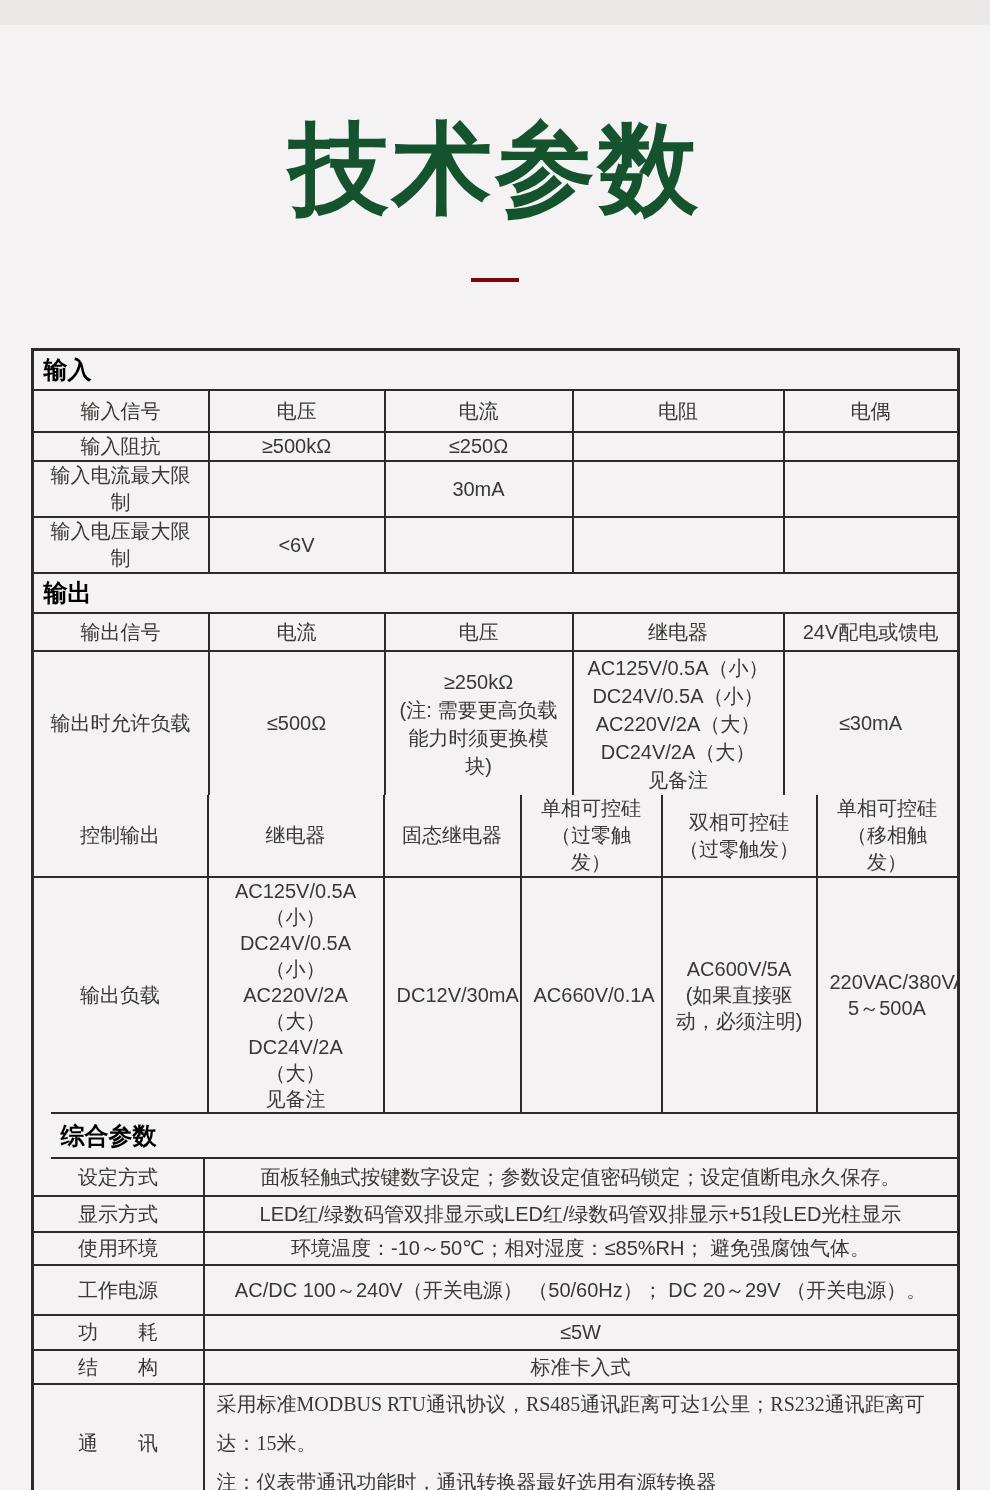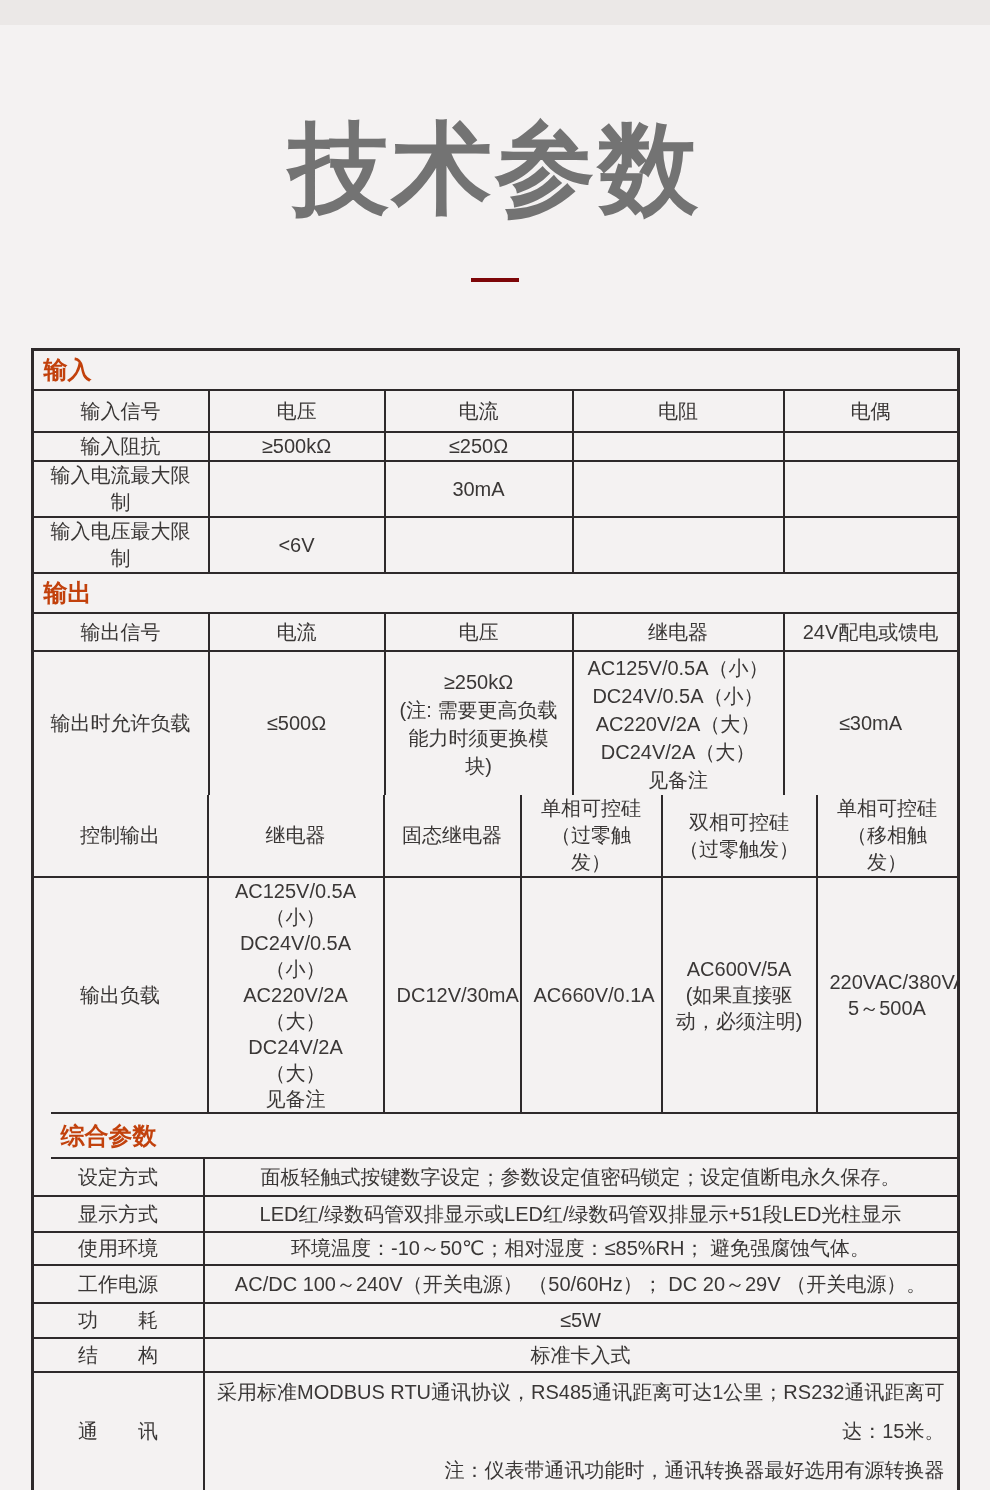--- a/index.html
+++ b/index.html
@@ -16,42 +16,42 @@
     width: 100%;
     background: #ebe8e7;
   }
   .page-title {
     margin: 93px 0 0 0;
     text-align: center;
     font-size: 100px;
     line-height: 1.0;
     font-weight: 900;
     letter-spacing: 3px;
-    color: #737373;
+    color: #14532d;
   }
   .title-divider {
     width: 48px;
     height: 4px;
     background: #7d0608;
     margin: 60px auto 0 auto;
   }
   .spec-wrap {
     width: 923px;
     margin: 66px auto 0 auto;
     border: 3px solid #2e2a2b;
     background: #f4f2f2;
   }
   .sec-header {
     height: 38px;
     display: flex;
     align-items: center;
     padding-left: 10px;
     font-size: 24px;
     font-weight: bold;
-    color: #c2410c;
+    color: #000000;
     border-top: 2px solid #2e2a2b;
     border-bottom: 2px solid #2e2a2b;
   }
   .spec-wrap > .sec-header:first-child { border-top: none; }
   .sec-header.tall { height: 43px; margin-left: 17px; }
   table.spec {
     width: 100%;
     border-collapse: collapse;
     border-style: hidden;
     table-layout: fixed;
@@ -62,21 +62,21 @@
     text-align: center;
     padding: 0 12px;
     color: #3a3736;
     overflow: hidden;
   }
   td.left  { text-align: left; padding-left: 9px; }
   td.vleft { text-align: left; padding-left: 12px; }
   .ml { line-height: 28px; }
   .ml2 { line-height: 26px; }
   .hdr2 { line-height: 27px; }
-  .comm-line { line-height: 39px; text-align: right; }
+  .comm-line { line-height: 39px; text-align: left; font-family: Liberation Serif, serif; }
 </style>
 </head>
 <body>
 
 <div class="top-band"></div>
 
 <h1 class="page-title">技术参数</h1>
 
 <div class="title-divider"></div>
 
@@ -223,21 +223,21 @@
         <td class="vleft">面板轻触式按键数字设定；参数设定值密码锁定；设定值断电永久保存。</td>
       </tr>
       <tr style="height:36px">
         <td>显示方式</td>
         <td class="vleft">LED红/绿数码管双排显示或LED红/绿数码管双排显示+51段LED光柱显示</td>
       </tr>
       <tr style="height:33px">
         <td>使用环境</td>
         <td class="vleft">环境温度：-10～50℃；相对湿度：≤85%RH； 避免强腐蚀气体。</td>
       </tr>
-      <tr style="height:38px">
+      <tr style="height:50px">
         <td>工作电源</td>
         <td class="vleft">AC/DC 100～240V（开关电源） （50/60Hz）； DC 20～29V （开关电源）。</td>
       </tr>
       <tr style="height:35px">
         <td>功　　耗</td>
         <td class="vleft">≤5W</td>
       </tr>
       <tr style="height:34px">
         <td>结　　构</td>
         <td class="vleft">标准卡入式</td>

